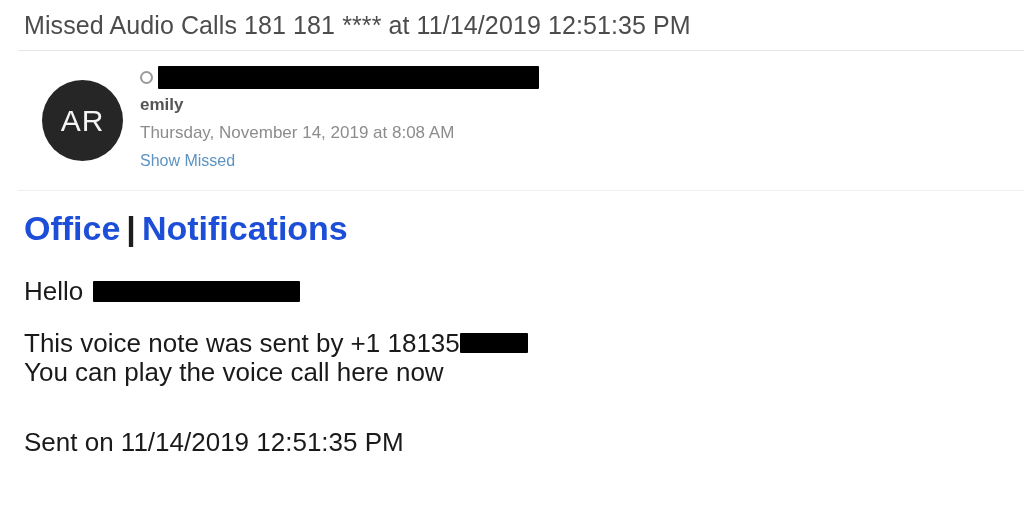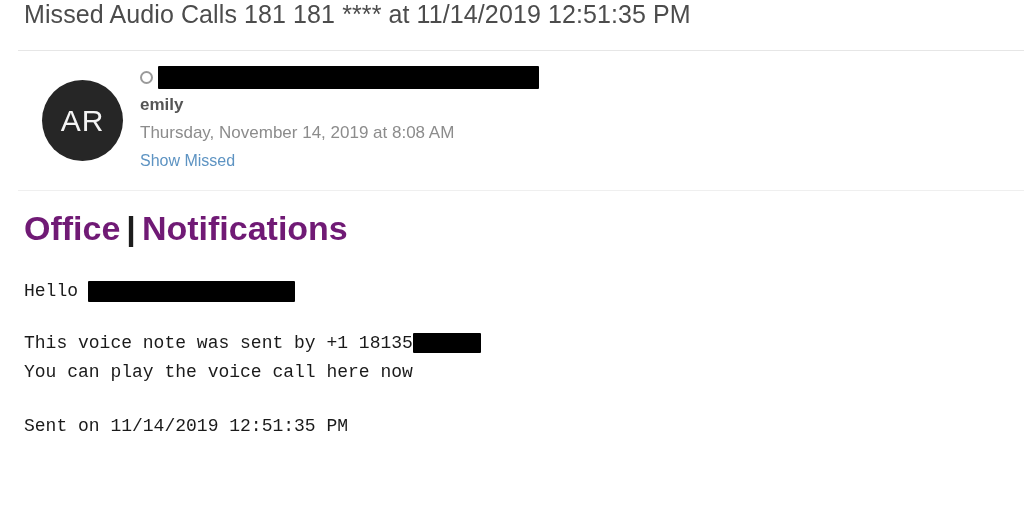--- a/index.html
+++ b/index.html
@@ -23,20 +23,21 @@
   }
 
   
   .subject-bar {
     position: absolute;
     left: 0;
     top: 0;
     width: 1024px;
     height: 50px;
     display: flex;
+    align-items: center;
   }
   .subject-text {
     margin-left: 24px;
     font-size: 25px;
     font-weight: 400;
     color: #4c4c4c;
     letter-spacing: 0.1px;
     white-space: nowrap;
   }
 
@@ -135,43 +136,42 @@
     top: 190px;
     width: 1024px;
   }
   .brand-heading {
     margin: 16px 0 0 24px;
     font-size: 34px;
     font-weight: 700;
     line-height: 44px;
     white-space: nowrap;
   }
-  .brand-office, .brand-notifications { color: #701a75; }
+  .brand-office, .brand-notifications { color: #1d4ed8; }
   .brand-sep {
     color: #1d1d1d;
     font-weight: 700;
     padding: 0 6px;
   }
 
   .para {
     margin: 0 0 0 24px;
-    font-size: 18px;
+    font-size: 26px;
     color: #1a1a1a;
     line-height: 26px;
     white-space: nowrap;
-    font-family: Liberation Mono, monospace;
   }
   .para.hello { margin-top: 28px; display: flex; align-items: center; }
   .redact-hello { width: 207px; height: 21px; margin-left: 10px; }
 
   .para.voice-note { margin-top: 26px; display: flex; align-items: center; }
   .redact-phone { width: 68px; height: 20px; margin-left: 0px; }
 
   .para.play-line { margin-top: 3px; }
-  .para.sent-on { margin-top: 28px; }
+  .para.sent-on { margin-top: 44px; }
 
   .play-now-link {
     display: inline-block;
     margin: 26px 0 0 24px;
     font-size: 19px;
     font-weight: 700;
     color: #2020d8;
     text-decoration: underline;
     letter-spacing: 0.2px;
     cursor: pointer;

